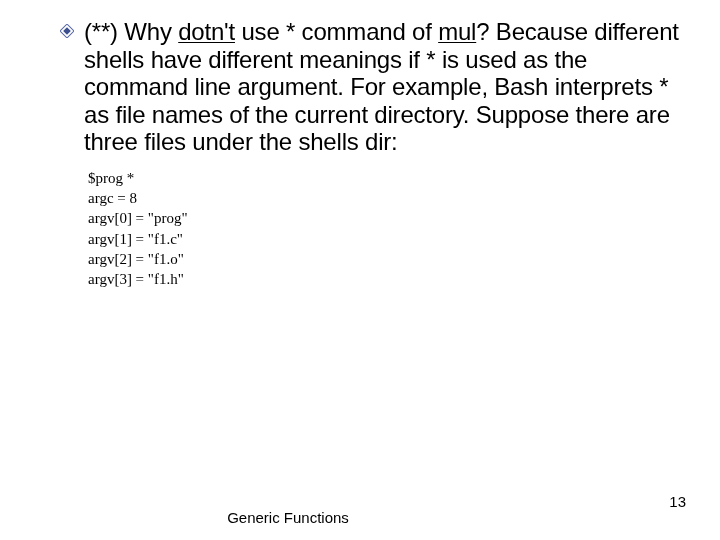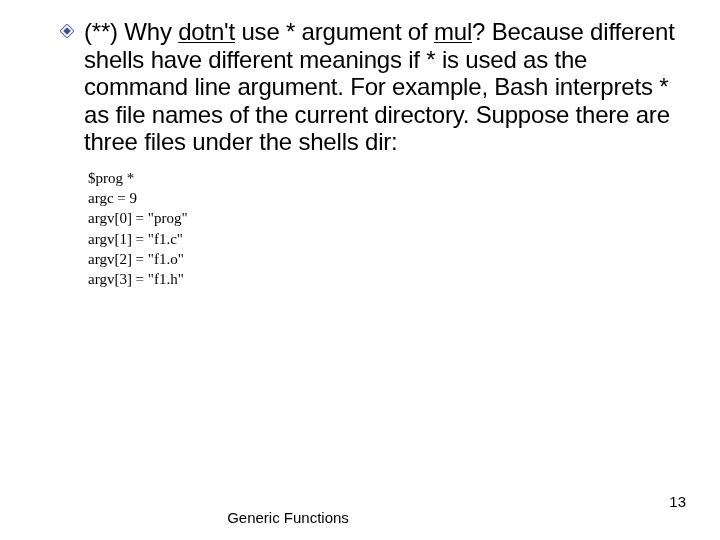--- a/index.html
+++ b/index.html
@@ -79,27 +79,27 @@
   <div class="content">
 
     <div class="bullet-row">
       <span class="bullet-icon">
         <svg width="14" height="14" viewBox="0 0 14 14">
           <rect x="7" y="0" width="9.9" height="9.9" transform="rotate(45 7 0)" fill="none" stroke="#5a6aa8" stroke-width="1"></rect>
           <rect x="7" y="3.2" width="5.4" height="5.4" transform="rotate(45 7 3.2)" fill="#3c4f8f"></rect>
         </svg>
       </span>
       <div class="main-text">
-        <span>(**) Why </span><span class="underline">dotn't</span><span> use * argument of </span><span class="underline">mul</span><span>? Because different shells have different meanings if * is used as the command line argument. For example, Bash interprets * as file names of the current directory. Suppose there are three files under the shells dir:</span>
+        <span>(**) Why </span><span class="underline">dotn't</span><span> use * command of </span><span class="underline">mul</span><span>? Because different shells have different meanings if * is used as the command line argument. For example, Bash interprets * as file names of the current directory. Suppose there are three files under the shells dir:</span>
       </div>
     </div>
 
     <div class="code-block">
       <div class="code-line">$prog *</div>
-      <div class="code-line">argc = 9</div>
+      <div class="code-line">argc = 8</div>
       <div class="code-line">argv[0] = "prog"</div>
       <div class="code-line">argv[1] = "f1.c"</div>
       <div class="code-line">argv[2] = "f1.o"</div>
       <div class="code-line">argv[3] = "f1.h"</div>
     </div>
 
   </div>
 
   <div class="footer-title">Generic Functions</div>
   <div class="page-num">13</div>

